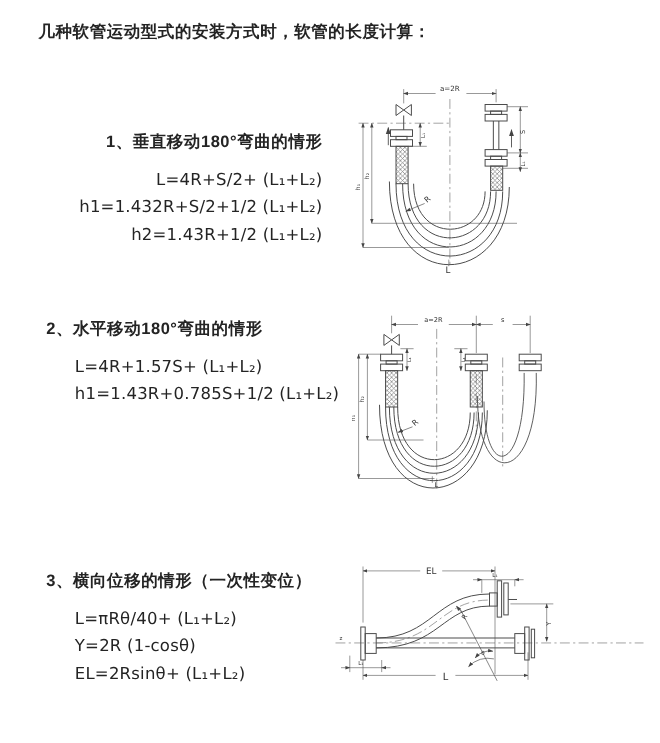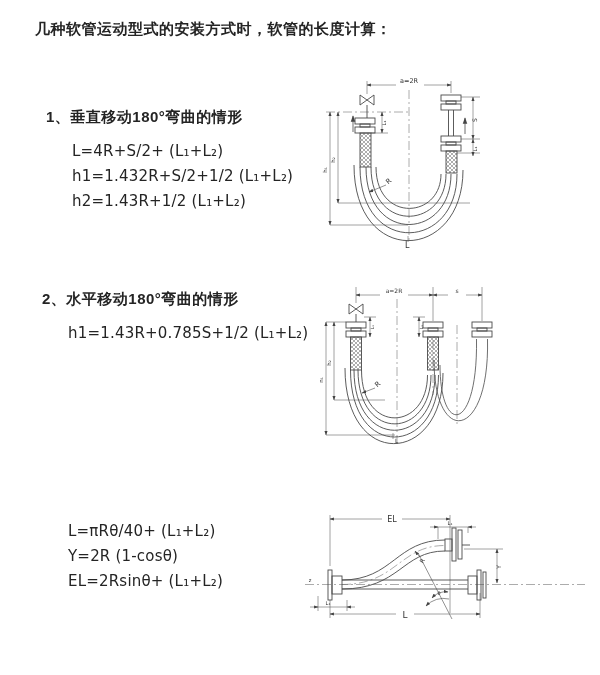--- a/index.html
+++ b/index.html
@@ -12,21 +12,21 @@
   .title{
     position:absolute;left:35px;top:20px;font-size:15px;font-weight:700;
     letter-spacing:.5px;white-space:nowrap;
   }
   .sec{position:absolute;white-space:nowrap;}
   .sec-heading{font-size:15px;font-weight:700;margin:0 0 12px 0;letter-spacing:.5px;}
   .formula{
     font-size:15px;font-weight:400;margin:0 0 0 26px;line-height:25px;
     font-family:"DejaVu Sans","Liberation Sans",sans-serif;letter-spacing:.2px;
   }
-  .sec1{left:46px;top:108px;}
+  .sec1{left:46px;top:120px;text-align:right;}
   .sec2{left:42px;top:290px;}
   .sec3{left:42px;top:519px;}
   .dwg{position:absolute;}
   .d1{left:320px;top:70px;}
   .d2{left:320px;top:275px;}
   .d3{left:298px;top:503px;}
   svg text{fill:#333;font-family:"DejaVu Sans","Liberation Sans",sans-serif;}
 </style>
 </head>
 <body>
@@ -37,24 +37,26 @@
 
   <div class="sec sec1">
     <div class="sec-heading">1、垂直移动180°弯曲的情形</div>
     <div class="formula">L=4R+S/2+ (L₁+L₂)</div>
     <div class="formula">h1=1.432R+S/2+1/2 (L₁+L₂)</div>
     <div class="formula">h2=1.43R+1/2 (L₁+L₂)</div>
   </div>
 
   <div class="sec sec2">
     <div class="sec-heading">2、水平移动180°弯曲的情形</div>
+    <div class="formula">L=4R+1.57S+ (L₁+L₂)</div>
     <div class="formula">h1=1.43R+0.785S+1/2 (L₁+L₂)</div>
   </div>
 
   <div class="sec sec3">
+    <div class="sec-heading">3、横向位移的情形（一次性变位）</div>
     <div class="formula">L=πRθ/40+ (L₁+L₂)</div>
     <div class="formula">Y=2R (1-cosθ)</div>
     <div class="formula">EL=2Rsinθ+ (L₁+L₂)</div>
   </div>
 
   <svg class="dwg d1" width="275" height="180" viewBox="0 0 275 180">
     <defs>
       <pattern id="hx1" width="4" height="4" patternUnits="userSpaceOnUse">
         <path d="M0,0 L4,4 M4,0 L0,4" stroke="#777" stroke-width="0.6"></path>
       </pattern>

